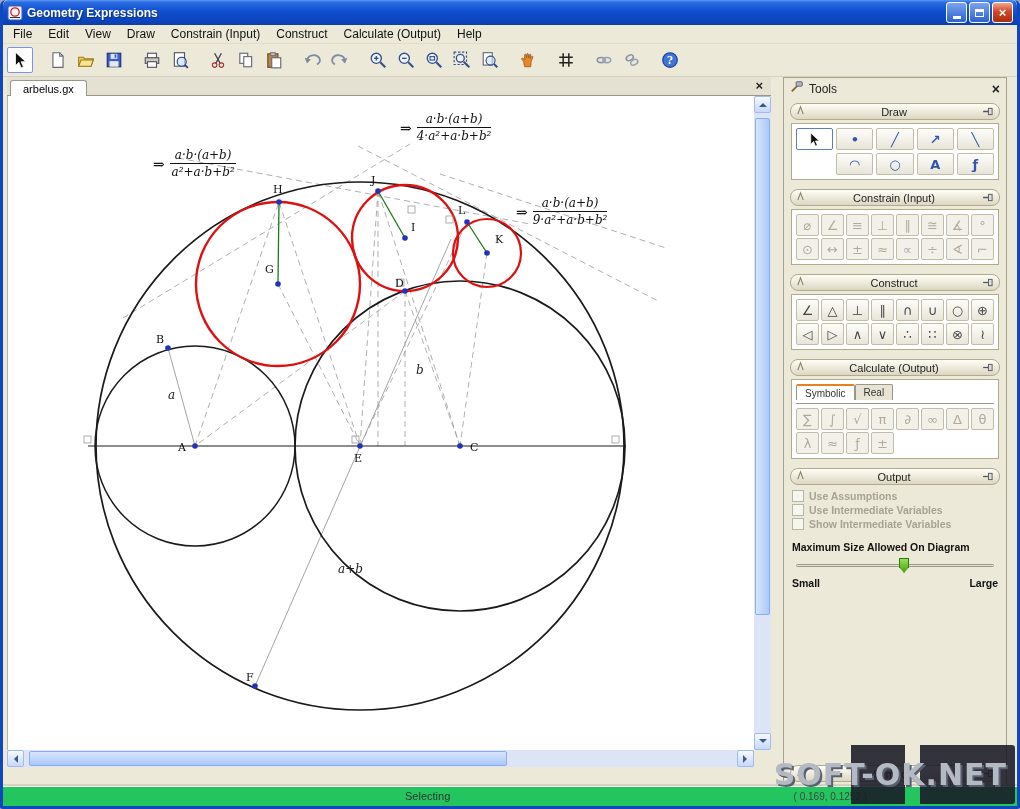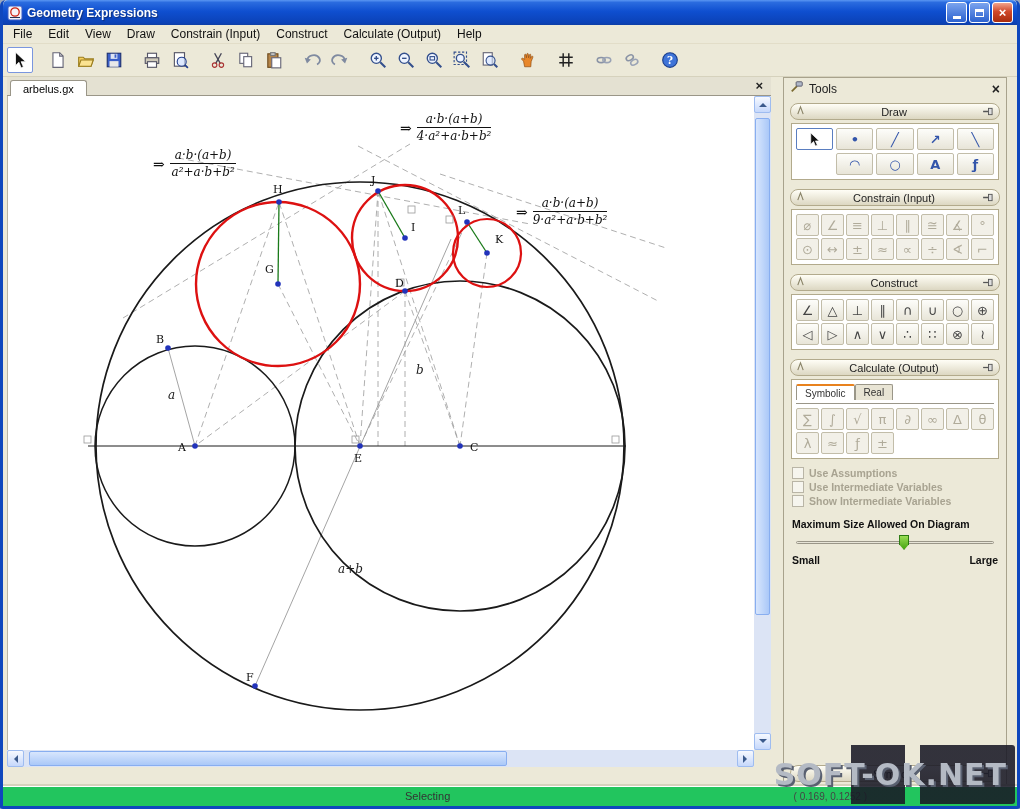--- a/index.html
+++ b/index.html
@@ -559,20 +559,30 @@
             <button class="pal-btn dim">∞</button>
             <button class="pal-btn dim">Δ</button>
             <button class="pal-btn dim">θ</button>
             <button class="pal-btn dim">λ</button>
             <button class="pal-btn dim">≈</button>
             <button class="pal-btn dim">ƒ</button>
             <button class="pal-btn dim">±</button>
           </div>
       </div>
 
+      <div class="section-header">
+        <span><svg viewBox="0 0 10 12" width="9" height="11">
+              <path d="M2 10 L5 2 L8 10" fill="none" stroke="#8a8468" stroke-width="1.3"></path>
+            </svg></span>
+        <span class="section-label">Output</span>
+        <span><svg viewBox="0 0 12 10" width="11" height="9">
+              <line x1="0" y1="5" x2="6" y2="5" stroke="#555" stroke-width="1.4"></line>
+              <rect x="6" y="1.5" width="4" height="7" fill="#ddd" stroke="#555"></rect>
+            </svg></span>
+      </div>
       <div class="output-box">
         <div id="cb-group-1">
             <div class="cb-row">
               <span class="cb-box"></span>
               <span>Use Assumptions</span>
             </div>
             <div class="cb-row">
               <span class="cb-box"></span>
               <span>Use Intermediate Variables</span>
             </div>

